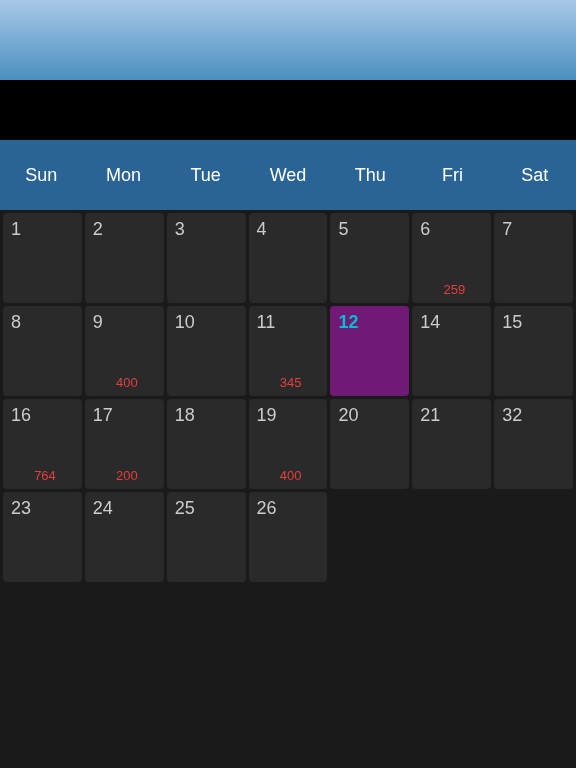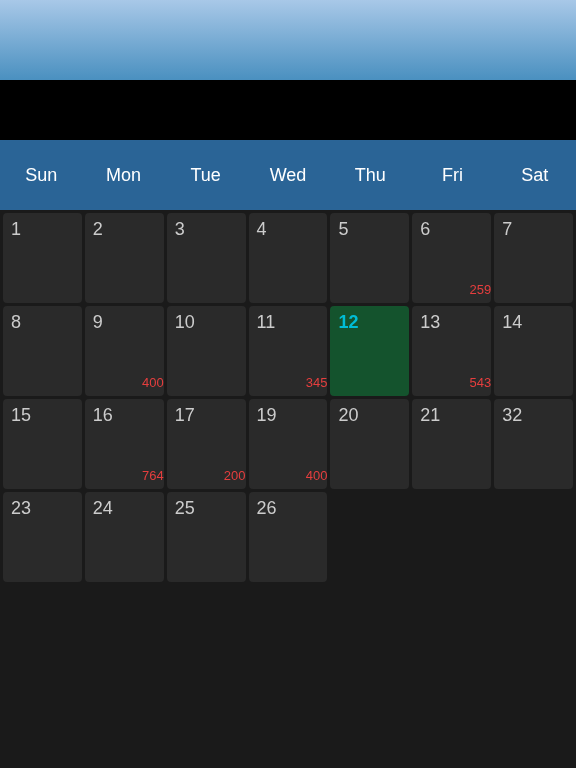--- a/index.html
+++ b/index.html
@@ -93,40 +93,40 @@
       display: flex;
       flex-direction: column;
       align-items: flex-start;
       justify-content: flex-start;
       padding: 6px 8px;
       position: relative;
       cursor: pointer;
     }
 
     .cal-cell.today {
-      background: #14532d;
+      background: #701a75;
     }
 
     .day-num {
       font-size: 18px;
       color: #ccc;
       font-weight: 400;
     }
 
     .day-num.today-num {
       color: #00bcd4;
       font-weight: 600;
     }
 
     .day-value {
       font-size: 13px;
       color: #e53e3e;
       position: absolute;
       bottom: 6px;
-      right: 0;
+      right: 26px;
     }
   </style>
 </head>
 <body>
 
 <div id="app-header">
   <span id="app-title"></span>
 </div>
 
 <div id="nav-bar">
@@ -187,38 +187,37 @@
       <span class="day-num">10</span>
     </div>
     <div class="cal-cell">
       <span class="day-num">11</span>
       <span class="day-value">345</span>
     </div>
     <div class="cal-cell today">
       <span class="day-num today-num">12</span>
     </div>
     <div class="cal-cell">
-      <span class="day-num">13</span>
-      <span class="day-value">543</span>
-    </div>
-    <div class="cal-cell">
       <span class="day-num">14</span>
     </div>
     <div class="cal-cell">
       <span class="day-num">15</span>
     </div>
     <div class="cal-cell">
       <span class="day-num">16</span>
       <span class="day-value">764</span>
     </div>
     <div class="cal-cell">
       <span class="day-num">17</span>
       <span class="day-value">200</span>
     </div>
     <div class="cal-cell">
+      <span class="day-num">18</span>
+    </div>
+    <div class="cal-cell">
       <span class="day-num">19</span>
       <span class="day-value">400</span>
     </div>
     <div class="cal-cell">
       <span class="day-num">20</span>
     </div>
     <div class="cal-cell">
       <span class="day-num">21</span>
     </div>
     <div class="cal-cell">

